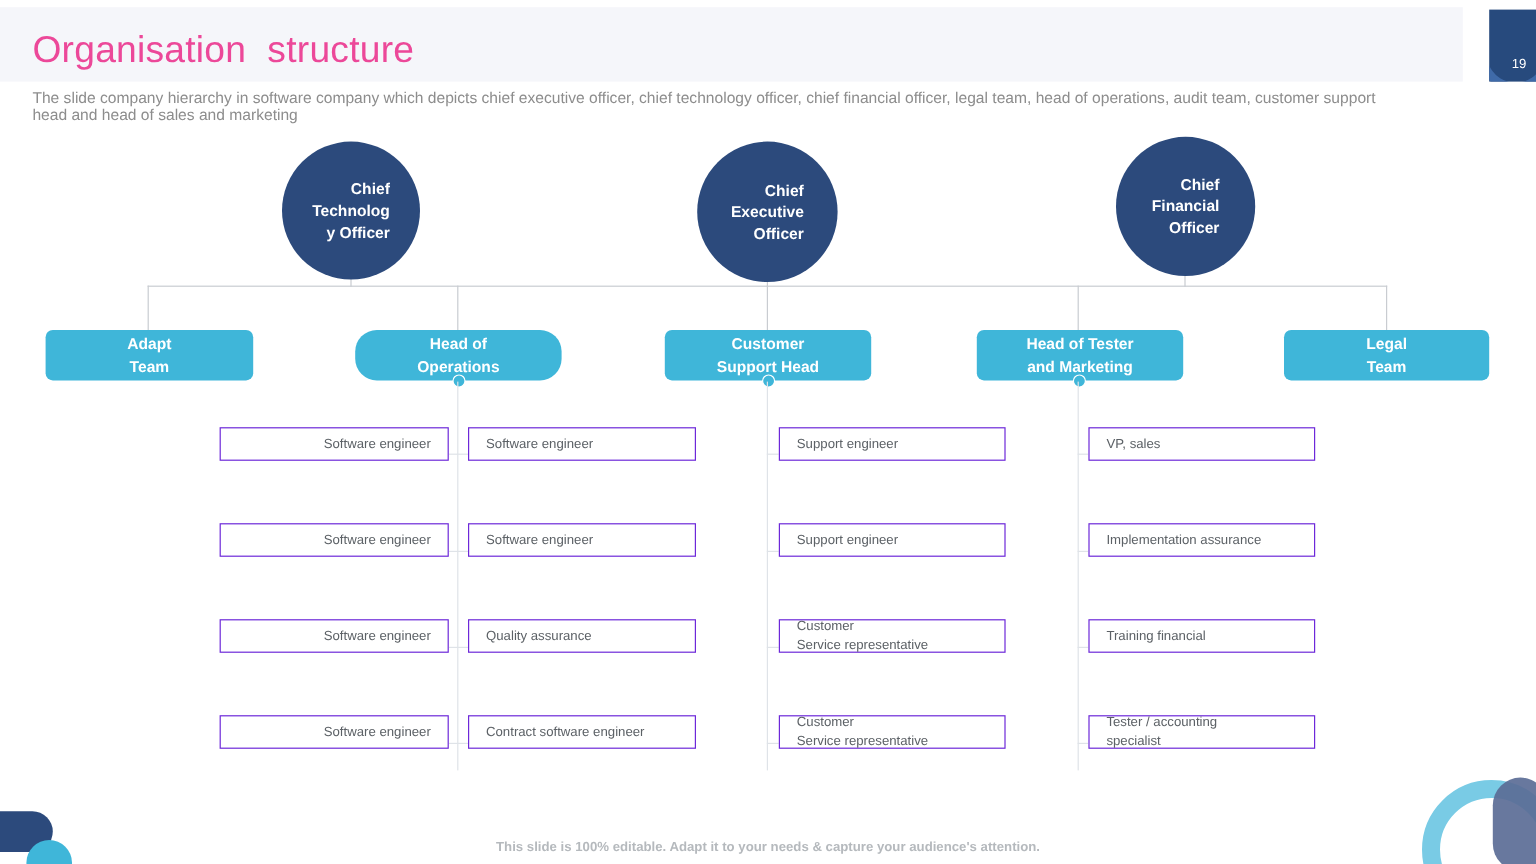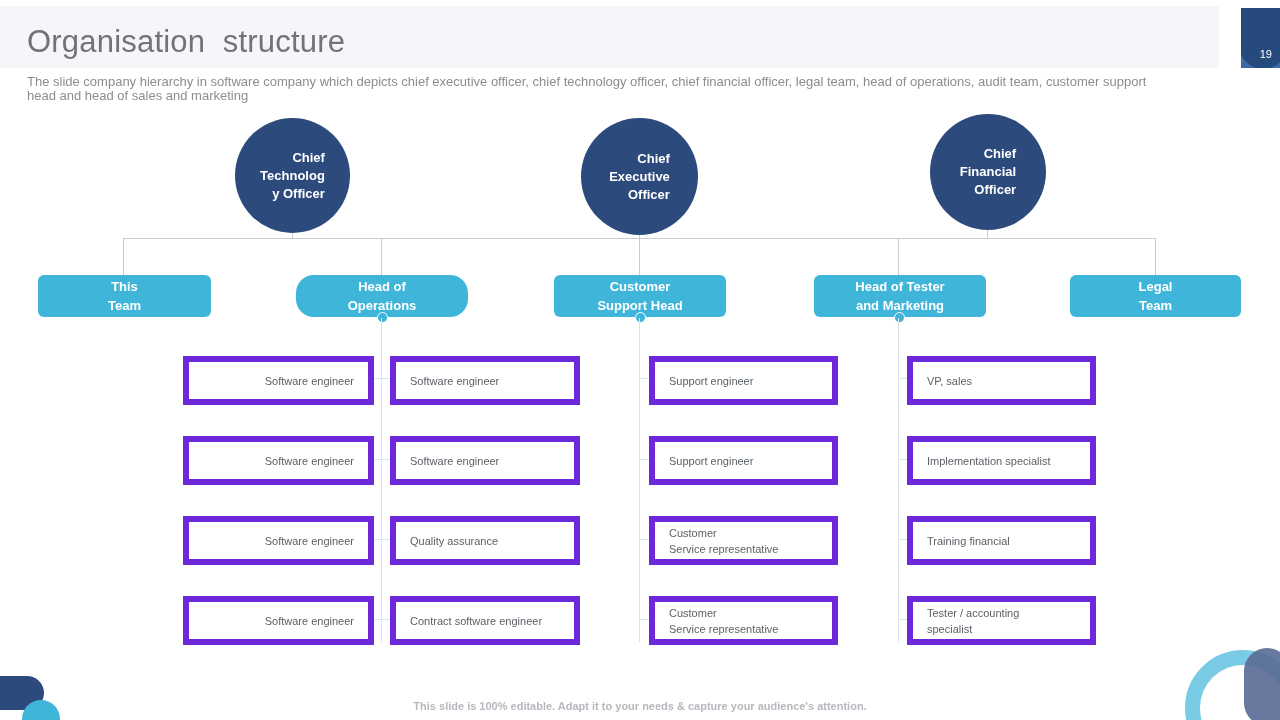--- a/index.html
+++ b/index.html
@@ -9,21 +9,21 @@
     font-family:"Liberation Sans", sans-serif;
   }
 
   
   .header-band{
     position:absolute;left:0;top:6px;width:1219px;height:62px;
     background:#f5f6fa;
   }
   .page-title{
     position:absolute;left:27px;top:24px;
-    font-size:31px;color:#737373;letter-spacing:.2px;
+    font-size:31px;color:#ec4899;letter-spacing:.2px;
     white-space:pre;
   }
   .page-subtitle{
     position:absolute;left:27px;top:75px;width:1140px;
     font-size:13px;line-height:14px;color:#8d8d8d;
   }
 
   
   .slide-badge{
     position:absolute;right:0;top:8px;width:39px;height:60px;
@@ -63,22 +63,22 @@
   
   .teal-box{
     position:absolute;height:42px;border-radius:6px;
     background:#3fb6d9;color:#ffffff;
     display:flex;align-items:center;justify-content:center;
     text-align:center;font-weight:bold;font-size:13px;line-height:19px;
   }
 
   
   .card{
-    position:absolute;height:49px;
-    background:#ffffff;border:6px solid #6d28d9;
+    position:absolute;height:28px;
+    background:#ffffff;border:1px solid #6d28d9;
     display:flex;align-items:center;
     font-size:11px;line-height:16px;color:#5c6166;
     box-sizing:border-box;
   }
   .card.left-al{justify-content:flex-start;padding-left:14px;}
   .card.right-al{justify-content:flex-end;padding-right:14px;}
   .card .lines{white-space:pre-line;}
 
   
   .footer-note{
@@ -138,21 +138,21 @@
 Executive
 Officer</span>
 </div>
 <div class="circle" style="left:930px;top:114px;width:116px;height:116px;">
   <span class="lines" style="white-space:pre-line;">Chief
 Financial
 Officer</span>
 </div>
 
 <div class="teal-box" style="left:38px;top:275px;width:173px;">
-  <span style="white-space:pre-line;">This
+  <span style="white-space:pre-line;">Adapt
 Team</span>
 </div>
 
 <div class="teal-box" style="left:296px;top:275px;width:172px;border-radius:18px;">
   <span style="white-space:pre-line;">Head of
 Operations</span>
 </div>
 
 <div class="teal-box" style="left:554px;top:275px;width:172px;">
   <span style="white-space:pre-line;">Customer
@@ -230,21 +230,21 @@
   </div>
 <div class="card left-al" style="left:649px;top:596px;width:189px;">
   <span class="lines">Customer
 Service representative</span>
   </div>
 
 <div class="card left-al" style="left:907px;top:356px;width:189px;">
   <span class="lines">VP, sales</span>
   </div>
 <div class="card left-al" style="left:907px;top:436px;width:189px;">
-  <span class="lines">Implementation  specialist</span>
+  <span class="lines">Implementation  assurance</span>
   </div>
 <div class="card left-al" style="left:907px;top:516px;width:189px;">
   <span class="lines">Training  financial</span>
   </div>
 <div class="card left-al" style="left:907px;top:596px;width:189px;">
   <span class="lines">Tester / accounting
 specialist</span>
   </div>
 
 <div class="footer-note">This slide is 100% editable. Adapt it to your needs &amp; capture your audience's attention.</div>

